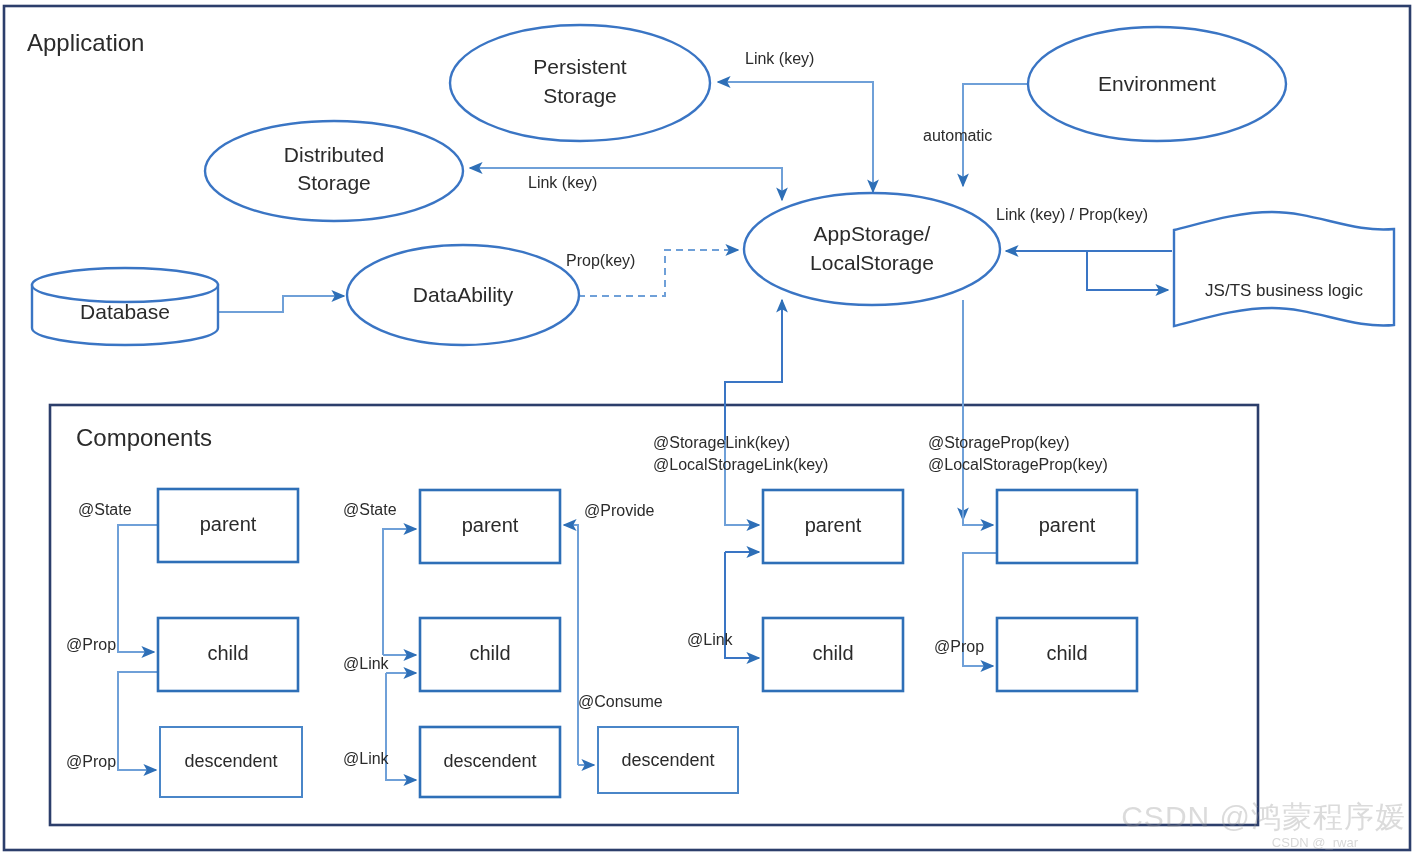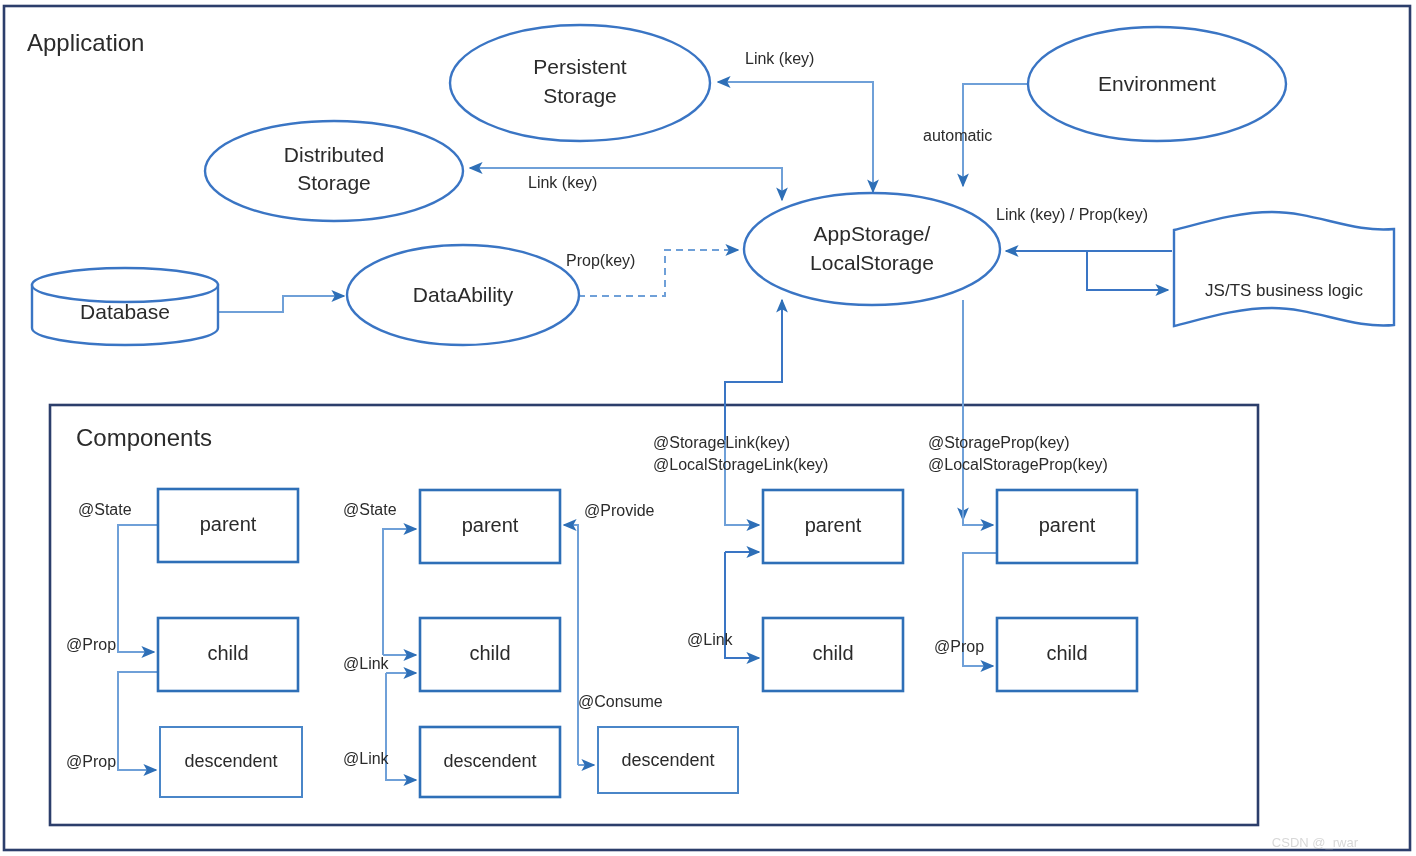--- a/index.html
+++ b/index.html
@@ -263,15 +263,16 @@
     <rect class="comp-box" x="997" y="618" width="140" height="73"></rect>
     <text class="box-label" x="1067" y="655">child</text>
 
     <text class="edge-label" x="934" y="648">@Prop</text>
 
     <text class="edge-label" x="928" y="444">@StorageProp(key)</text>
     <text class="edge-label" x="928" y="466">@LocalStorageProp(key)</text>
 
   </svg>
 
+  <div class="watermark">CSDN @鸿蒙程序媛</div>
   <div class="watermark2">CSDN @_rwar</div>
 
 </div>
 
 </body></html>

